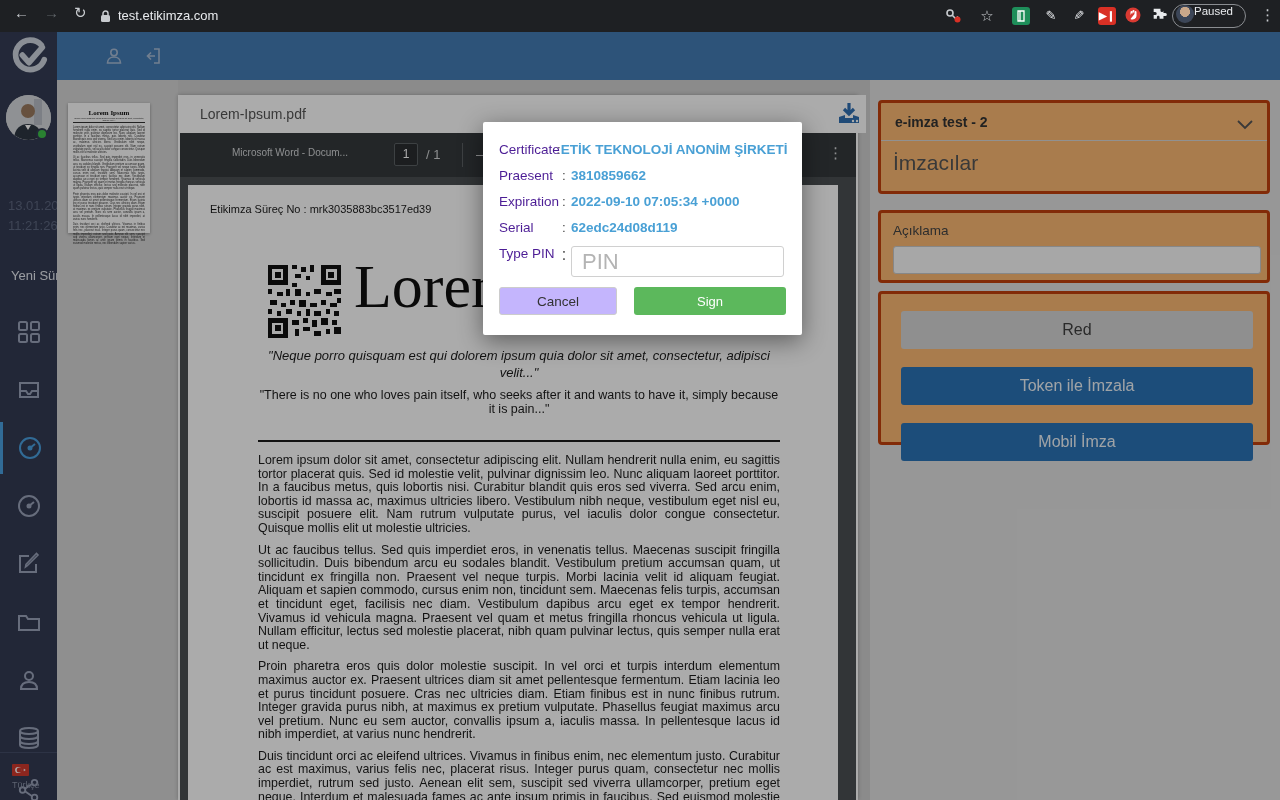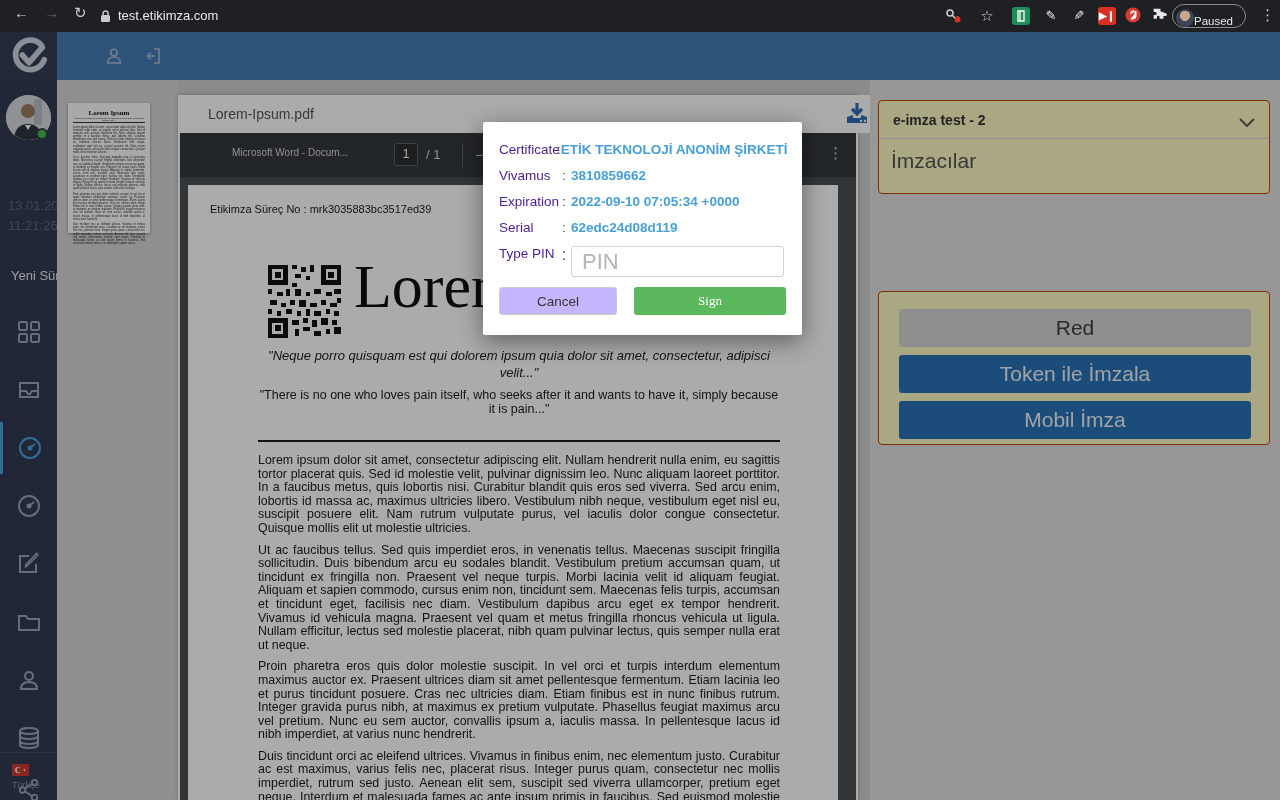--- a/index.html
+++ b/index.html
@@ -10,21 +10,21 @@
   #browser-bar { position:absolute; left:0; top:0; width:1280px; height:32px;
     background:#1e2023; color:#c7cace; z-index:200; }
   .nav-glyph { position:absolute; top:4px; font-size:15px; color:#c7cace; cursor:pointer; }
   #fwd { color:#5f6468; }
   #lock-icon { position:absolute; left:100px; top:9px; }
   #url-text { position:absolute; left:118px; top:8px; font-size:13px; color:#e8eaed; }
   .ext { position:absolute; top:7px; width:18px; height:18px; text-align:center; font-size:13px;
          line-height:18px; cursor:pointer; }
   .ext-sq { border-radius:3px; }
   #profile-pill { position:absolute; left:1172px; top:4px; width:74px; height:24px;
-    border:1px solid #8a8d91; border-radius:12px; display:flex; align-items:flex-end;
+    border:1px solid #8a8d91; border-radius:12px; display:flex; align-items:flex-start;
     gap:0; padding-left:3px; cursor:pointer; }
   #profile-pill .mini-avatar { width:18px; height:18px; border-radius:50%;
     background:radial-gradient(circle at 50% 38%, #caa88a 0 34%, #3c4658 36% 100%); }
   #profile-pill span { font-size:11.5px; color:#e8eaed; }
   #browser-menu { position:absolute; left:1260px; top:6px; font-size:15px; color:#c7cace; cursor:pointer; }
 
   
   #app-header { position:absolute; left:0; top:32px; width:1280px; height:48px; background:#447cb5; }
   #logo-tile { position:absolute; left:0; top:0; width:57px; height:48px; background:#353d55;
     display:flex; align-items:center; justify-content:center; }
@@ -55,21 +55,21 @@
   #thumb-page { position:absolute; left:11px; top:23px; width:82px; height:130px; background:#fdfdfd;
     box-shadow:0 1px 3px rgba(0,0,0,.35); padding:6px 5px; cursor:pointer; }
   #thumb-title { font-family:"Liberation Serif", serif; font-weight:bold; font-size:7px; text-align:center; color:#111; }
   #thumb-sub { font-size:2px; text-align:center; color:#222; border-bottom:1px solid #333; padding-bottom:1px; margin-bottom:3px; }
   .thumb-par { font-size:2.6px; line-height:3.1px; color:#2a2a2a; text-align:justify; margin-bottom:2.5px; }
 
   
   #main-bg { position:absolute; left:178px; top:80px; width:692px; height:720px; background:#d0d0d0; }
   #pdf-card { position:absolute; left:178px; top:95px; width:680px; height:705px; background:#ffffff;
     box-shadow:0 0 4px rgba(0,0,0,.25); }
-  #pdf-card-header { position:absolute; left:16px; top:0; width:680px; height:38px; background:#fff;padding-left:12px; }
+  #pdf-card-header { position:absolute; left:8px; top:0; width:680px; height:38px; background:#fff;padding-left:12px; }
   #pdf-filename { position:absolute; left:14px; top:11px; font-size:14px; color:#555; }
   #download-btn { position:absolute; left:650px; top:7px; cursor:pointer; color:#2f6fb2; }
   #pdf-toolbar { position:absolute; left:2px; top:38px; width:676px; height:44px; background:#353a3d;
     color:#d2d4d6; }
   #tb-hamburger { position:absolute; left:22px; top:15px; cursor:pointer; }
   .tbar { width:15px; height:2px; background:#d2d4d6; margin:2.5px 0; }
   #tb-title { position:absolute; left:52px; top:14px; font-size:10px; color:#d2d4d6; }
   #pagebox { position:absolute; left:214px; top:10px; width:24px; height:23px; background:#2a2e31;
     border:1px solid #5c6164; border-radius:2px; color:#fff; font-size:12px; text-align:center;
     line-height:21px; cursor:text; }
@@ -86,34 +86,34 @@
   #doc-title { position:absolute; left:166px; top:66px; font-family:"Liberation Serif", serif;
     font-size:62px; color:#0f0f0f; }
   #doc-body { position:absolute; left:70px; top:162px; width:522px; color:#1c1c1c; }
   #quote-italic { font-style:italic; font-size:13px; line-height:17px; text-align:center; margin-bottom:7px; }
   #quote-plain { font-size:12.5px; text-align:center; margin-bottom:24px; }
   #doc-hr { border:none; border-top:2px solid #1c1c1c; margin-bottom:12px; }
   .doc-par { font-size:12.4px; line-height:13.6px; text-align:justify; margin-bottom:8px; }
 
   
   #right-panel { position:absolute; left:870px; top:80px; width:410px; height:720px; background:#e2e2e2; }
-  .panel-card { position:absolute; left:8px; width:392px; background:#fef9c3; border:1px solid #c2410c;
+  .panel-card { position:absolute; left:8px; width:392px; background:#fdba74; border:3px solid #c2410c;
     border-radius:4px; }
   #card-process { top:20px; height:94px; }
   #card-process-header { height:38px; border-bottom:1px solid #d8d8d8; position:relative; cursor:pointer; }
   #process-title { position:absolute; left:14px; top:11px; font-size:14px; font-weight:bold; color:#333; }
   #chevron { position:absolute; right:14px; top:13px; color:#555; }
   #signers-title { position:absolute; left:12px; top:48px; font-size:21px; color:#555; }
   #card-desc { top:130px; height:73px; padding:10px 12px; }
   #desc-label { font-size:13.5px; color:#444; }
   #desc-input { margin-top:8px; width:368px; height:28px; border:1px solid #c9c9c9; border-radius:3px;
     background:#fafafa; font-size:13px; padding:0 8px; }
   #card-actions { top:211px; height:154px; padding:17px 20px; }
   .action-btn { display:block; width:352px; height:38px; border:none; border-radius:3px;
-    font-size:21px; cursor:pointer; margin-bottom:8px; font-family:"Liberation Sans", sans-serif; }
+    font-size:16px; cursor:pointer; margin-bottom:18px; font-family:"Liberation Sans", sans-serif; }
   #btn-red { background:#d5d5d5; color:#3f3f3f; }
   .btn-blue { background:#2b74b6; color:#eef3f8; }
 
   
   #dim-overlay { position:absolute; left:0; top:32px; width:1280px; height:768px;
     background:rgba(0,0,0,0.33); z-index:90; }
   #sign-modal { position:absolute; left:483px; top:122px; width:319px; height:213px; background:#fff;
     border-radius:2px; box-shadow:0 6px 24px rgba(0,0,0,.45); z-index:100; padding:20px 16px 16px 16px; }
   .m-row { display:flex; font-size:13.5px; margin-bottom:11px; }
   .m-label { width:58px; color:#4c1d95; }
@@ -121,21 +121,21 @@
   .m-value { color:#49a0d5; font-weight:bold; flex:1; white-space:nowrap; }
   #pin-row { display:flex; align-items:flex-start; margin-top:2px; margin-bottom:10px; }
   #pin-row .m-label { font-size:13.5px; }
   #pin-input { width:213px; height:31px; border:1px solid #d0d0d0; border-radius:3px;
     font-size:22px; color:#333; padding:0 10px; font-family:"Liberation Sans", sans-serif; }
   #pin-input::placeholder { color:#b4b4b4; }
   #modal-buttons { display:flex; gap:17px; }
   #btn-cancel { width:118px; height:28px; background:#c4b5fd; border:1px solid #ccc; border-radius:3px;
     font-size:13.5px; color:#333; cursor:pointer; font-family:"Liberation Sans", sans-serif; }
   #btn-sign { flex:1; height:28px; background:#5cb85c; border:none; border-radius:3px;
-    font-size:13px; color:#fff; cursor:pointer; font-family:Liberation Serif, serif; }
+    font-size:13px; color:#fff; cursor:pointer; font-family:Liberation Sans, sans-serif; }
 </style>
 </head>
 <body>
 
 <div id="browser-bar">
   <span id="back" class="nav-glyph" style="left:14px;">←</span>
   <span id="fwd" class="nav-glyph" style="left:44px;">→</span>
   <span id="reload" class="nav-glyph" style="left:74px;">↻</span>
   <span id="lock-icon">
     <svg width="11" height="13" viewBox="0 0 11 13">
@@ -400,36 +400,40 @@
     <div id="card-process-header">
       <span id="process-title">e-imza test - 2</span>
       <span id="chevron">
         <svg width="16" height="10" viewBox="0 0 16 10" fill="none" stroke="currentColor" stroke-width="1.8">
           <path d="M1 1 L8 8 L15 1"></path>
         </svg>
       </span>
     </div>
     <span id="signers-title">İmzacılar</span>
   </div>
+  <div class="panel-card" id="card-desc">
+    <div id="desc-label">Açıklama</div>
+    <input id="desc-input" type="text" style="">
+  </div>
   <div class="panel-card" id="card-actions">
     <button class="action-btn" id="btn-red">Red</button>
     <button class="action-btn btn-blue">Token ile İmzala</button>
     <button class="action-btn btn-blue">Mobil İmza</button>
   </div>
 </div>
 
 <div id="dim-overlay"></div>
 <div id="sign-modal">
   <div class="m-row">
     <span class="m-label">Certificate</span>
     <span class="m-colon">:</span>
     <span class="m-value">ETİK TEKNOLOJİ ANONİM ŞİRKETİ</span>
   </div>
   <div class="m-row">
-    <span class="m-label">Vivamus</span>
+    <span class="m-label">Praesent</span>
     <span class="m-colon">:</span>
     <span class="m-value">3810859662</span>
   </div>
   <div class="m-row">
     <span class="m-label">Expiration</span>
     <span class="m-colon">:</span>
     <span class="m-value">2022-09-10 07:05:34 +0000</span>
   </div>
   <div class="m-row">
     <span class="m-label">Serial</span>

